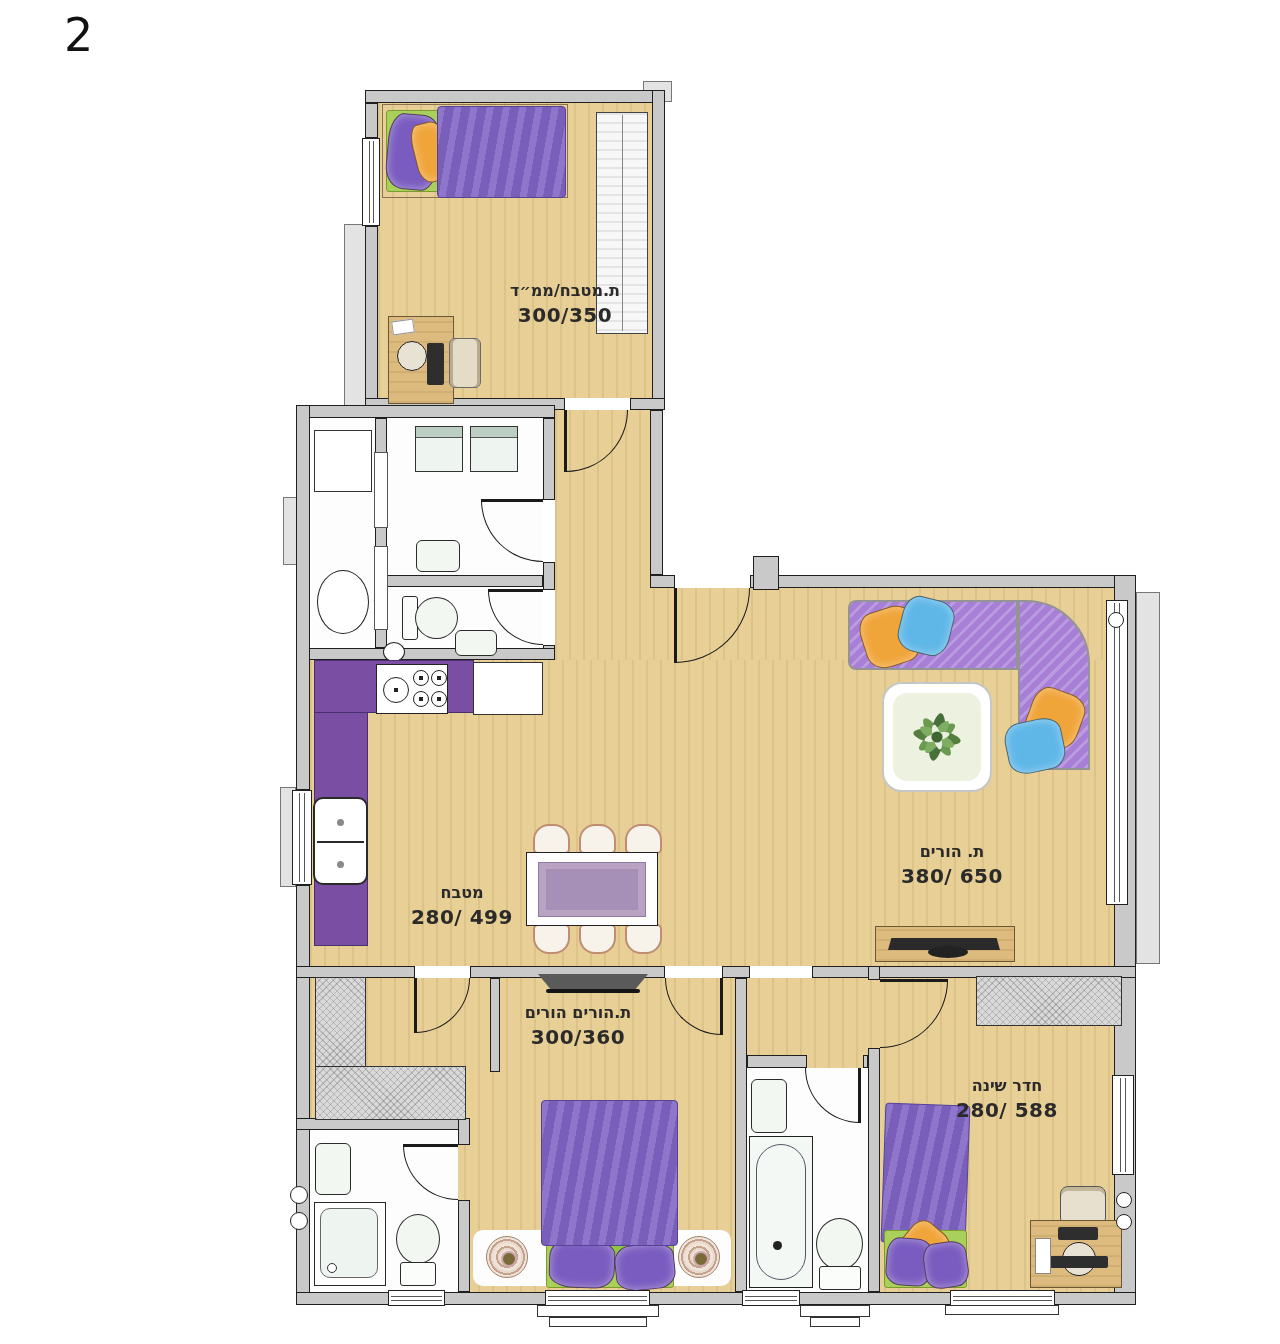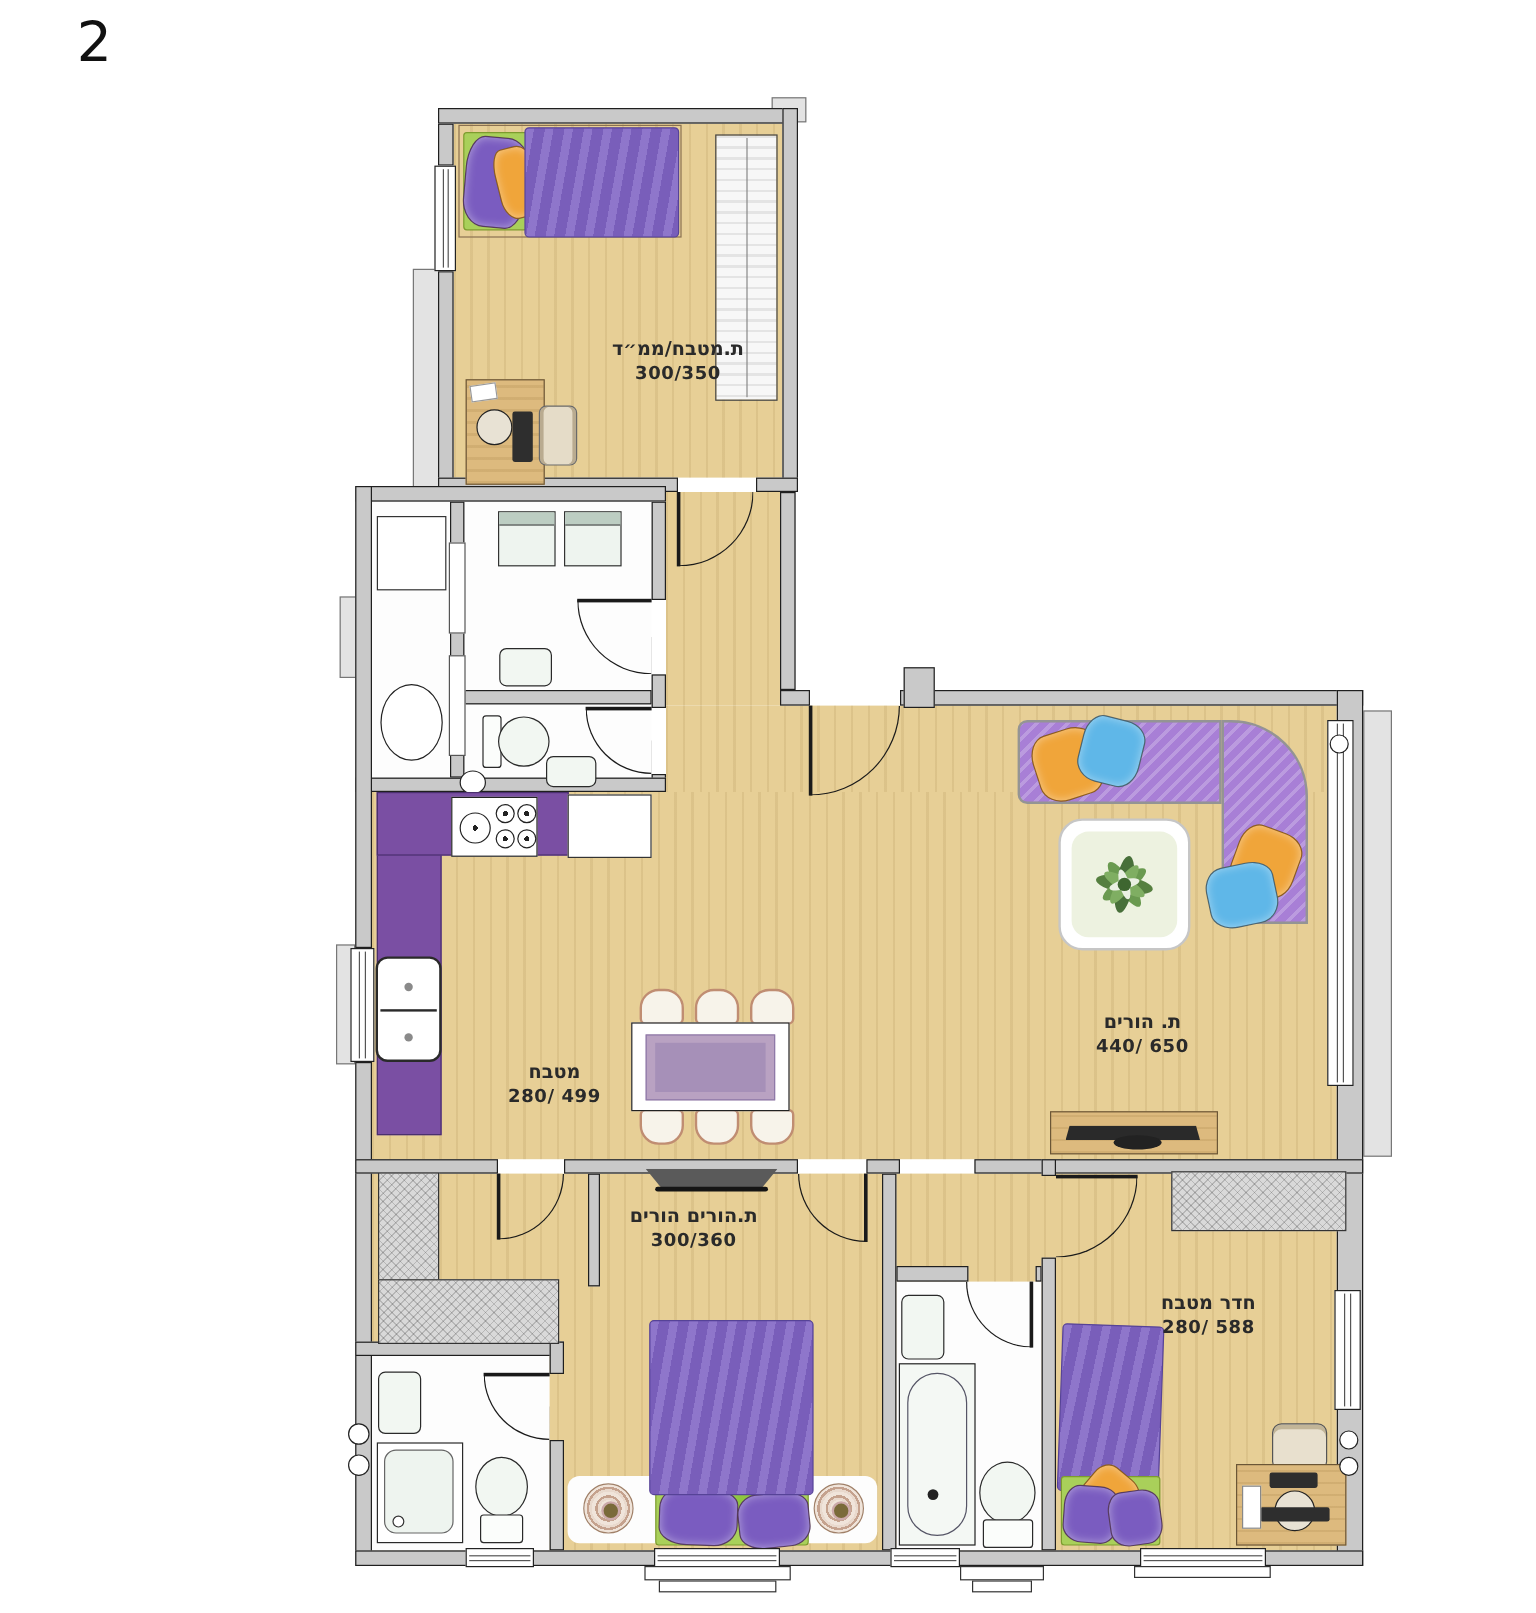--- a/index.html
+++ b/index.html
@@ -51,21 +51,21 @@
   .burner{position:absolute;border:1.6px solid #222;border-radius:50%;
           background:radial-gradient(circle, #222 0 2.2px, #fff 2.2px);}
   .wardrobe{background:repeating-linear-gradient(180deg, #e4e4e4 0 2px, #f7f7f7 2px 9px);border:1.6px solid #444;}
   .wardrobe::after{content:"";position:absolute;left:50%;top:2px;bottom:2px;width:1px;background:#888;}
   .washer{background:#eef4ef;border:1.5px solid #333;}
   .washer::before{content:"";position:absolute;left:0;right:0;top:0;height:10px;background:#bccdc2;border-bottom:1px solid #555;}
   .dark{background:#2e2e2e;border-radius:2px;}
   
   .label{position:absolute;transform:translateX(-50%);text-align:center;direction:rtl;
          color:var(--label_ink);font-weight:bold;line-height:1.3;white-space:nowrap;}
-  .label .nm{font-size:16px;} .label .dm{font-size:15px;letter-spacing:.5px;direction:ltr;}
+  .label .nm{font-size:16px;} .label .dm{font-size:20px;letter-spacing:.5px;direction:ltr;}
   #pagenum{position:absolute;left:64px;top:8px;font-size:46px;color:#111;font-family:"DejaVu Sans",sans-serif;}
 </style>
 </head>
 <body>
 
 <div id="plan">
 
   <div id="pagenum">2</div>
 
   <div class="abs wood" style="left:378px;top:103px;width:274px;height:295px;"></div>
@@ -298,24 +298,24 @@
   <div class="label" style="left:565px;top:281px;">
     <div class="nm">ת.מטבח/ממ״ד</div>
     <div class="dm">300/350</div>
   </div>
   <div class="label" style="left:462px;top:883px;">
     <div class="nm">מטבח</div>
     <div class="dm">280/ 499</div>
   </div>
   <div class="label" style="left:952px;top:842px;">
     <div class="nm">ת. הורים</div>
-    <div class="dm">440/ 650</div>
+    <div class="dm">380/ 650</div>
   </div>
   <div class="label" style="left:578px;top:1003px;">
     <div class="nm">ת.הורים הורים</div>
     <div class="dm">300/360</div>
   </div>
   <div class="label" style="left:1007px;top:1076px;">
-    <div class="nm">חדר מטבח</div>
+    <div class="nm">חדר שינה</div>
     <div class="dm">280/ 588</div>
   </div>
 
 </div>
 
 </body></html>

